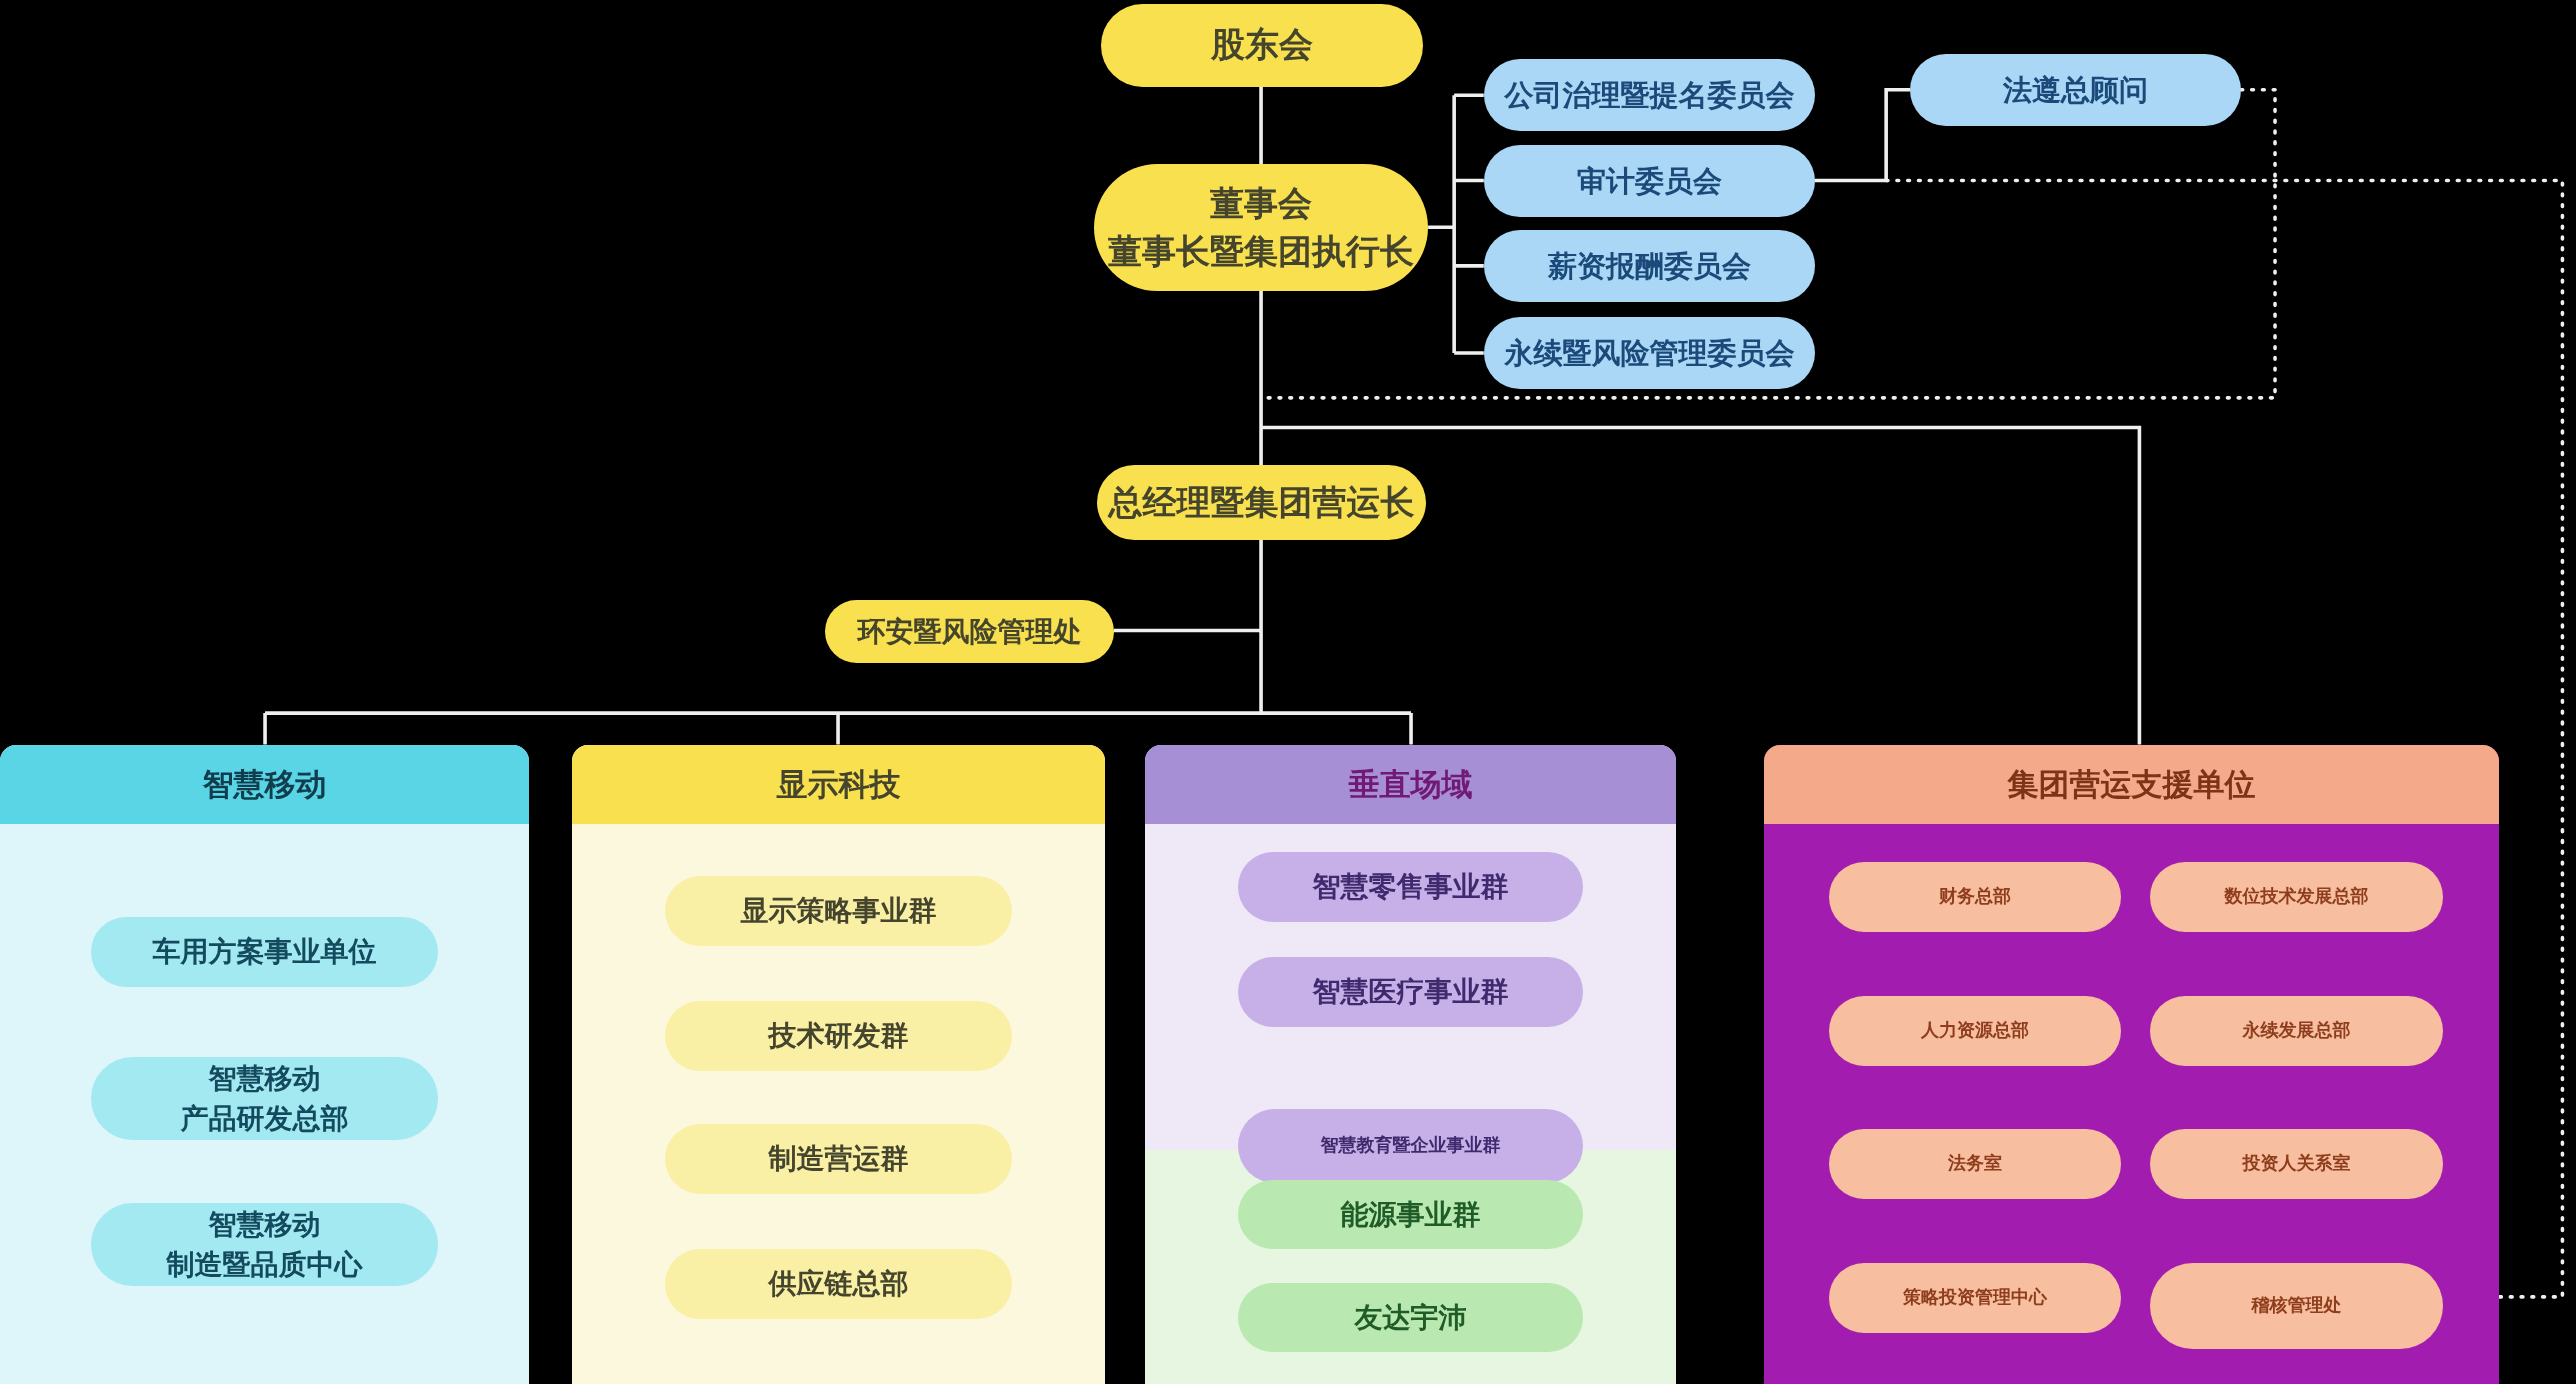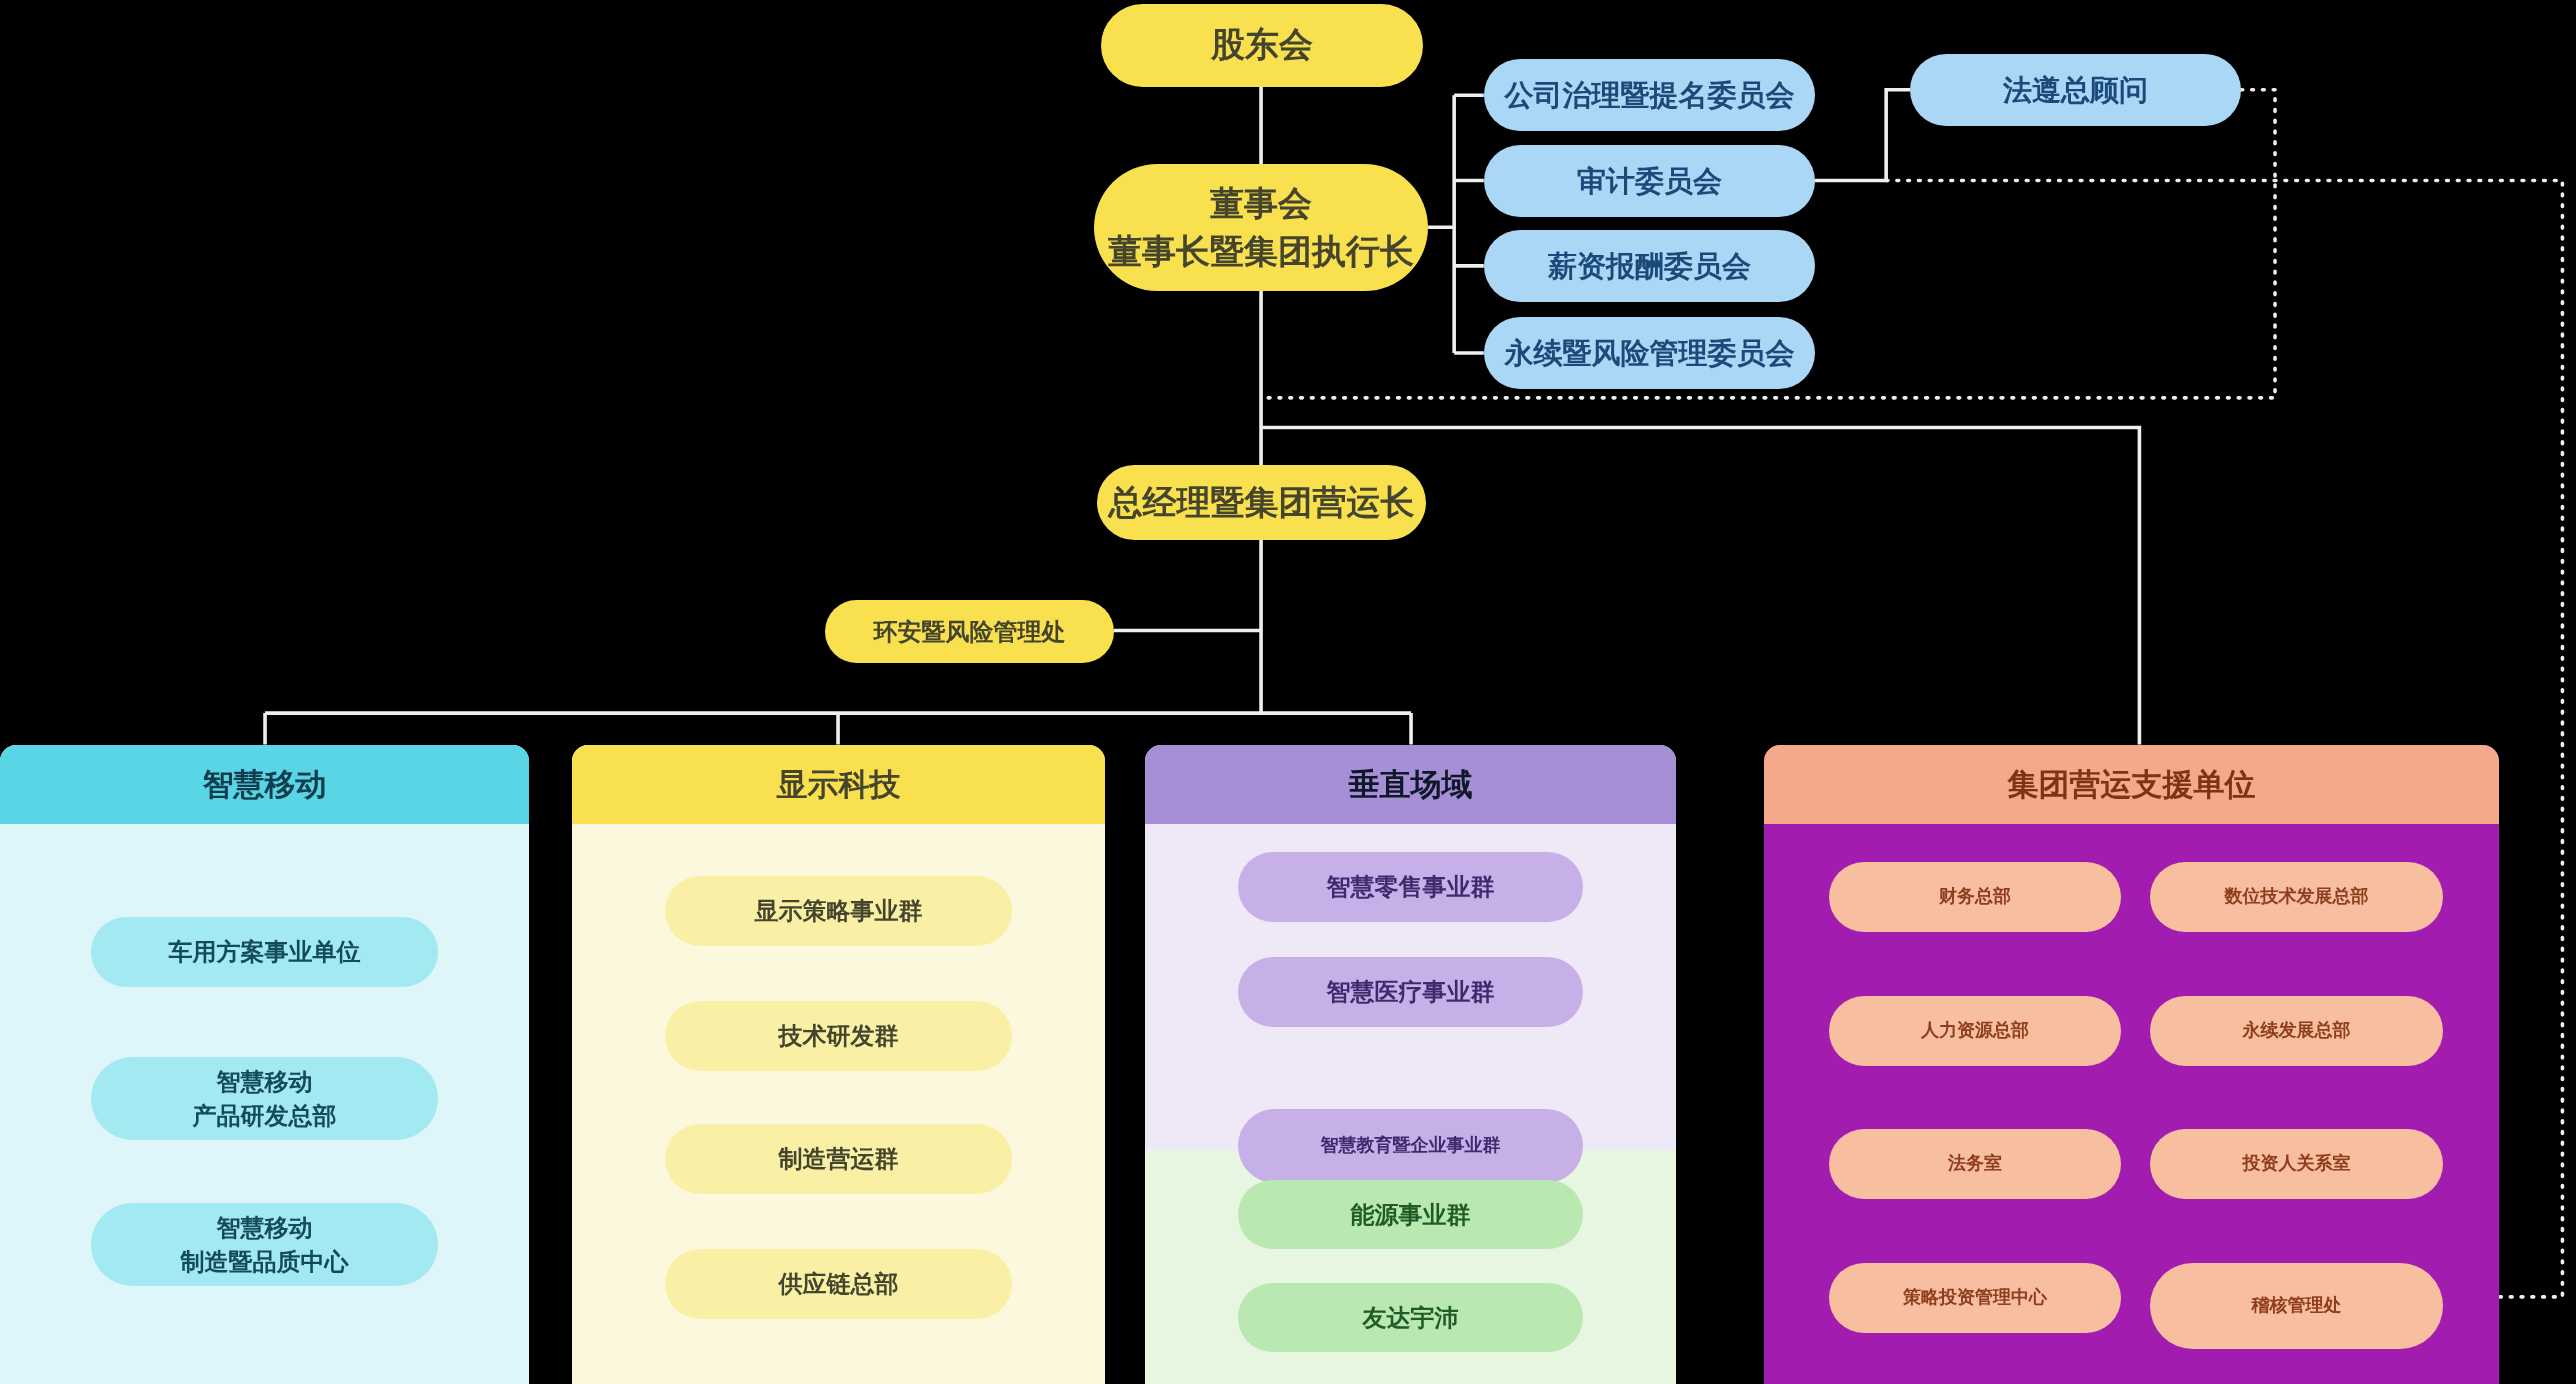--- a/index.html
+++ b/index.html
@@ -39,28 +39,28 @@
     position:absolute; left:0; top:0; width:100%; height:79px;
     display:flex; align-items:center; justify-content:center;
     font-size:31px; font-weight:700;
     border-radius:16px 16px 0 0;
   }
   .p1 { left:0; width:529px; background:#DEF5F9; }
   .p1 .panel-header { background:#59D5E5; color:#103E4E; }
   .p2 { left:572px; width:533px; background:#FCF8DD; }
   .p2 .panel-header { background:#F9E04E; color:#45452E; }
   .p3 { left:1145px; width:531px; background:#EEE8F7; }
-  .p3 .panel-header { background:#A78FD5; color:#0f172a; }
+  .p3 .panel-header { background:#A78FD5; color:#701a75; }
   .p3 .green-zone { position:absolute; left:0; top:405px; width:100%; height:234px; background:#E6F6E1; }
   .p4 { left:1764px; width:735px; background:#a21caf; }
   .p4 .panel-header { background:#F4A98A; color:#7C3317; }
 
   .fs34 { font-size:34px; }
   .fs32 { font-size:29px; }
-  .fs31 { font-size:24px; }
+  .fs31 { font-size:28px; }
   .fs30 { font-size:18px; }
 </style>
 </head>
 <body>
 
 <div class="canvas">
 
   <svg class="lines" width="2576" height="1384" viewBox="0 0 2868 1541">
     <path fill="none" stroke="#EFEFEF" stroke-width="4" d="M1404 96 L1404 183
              M1590 253 L1619 253

